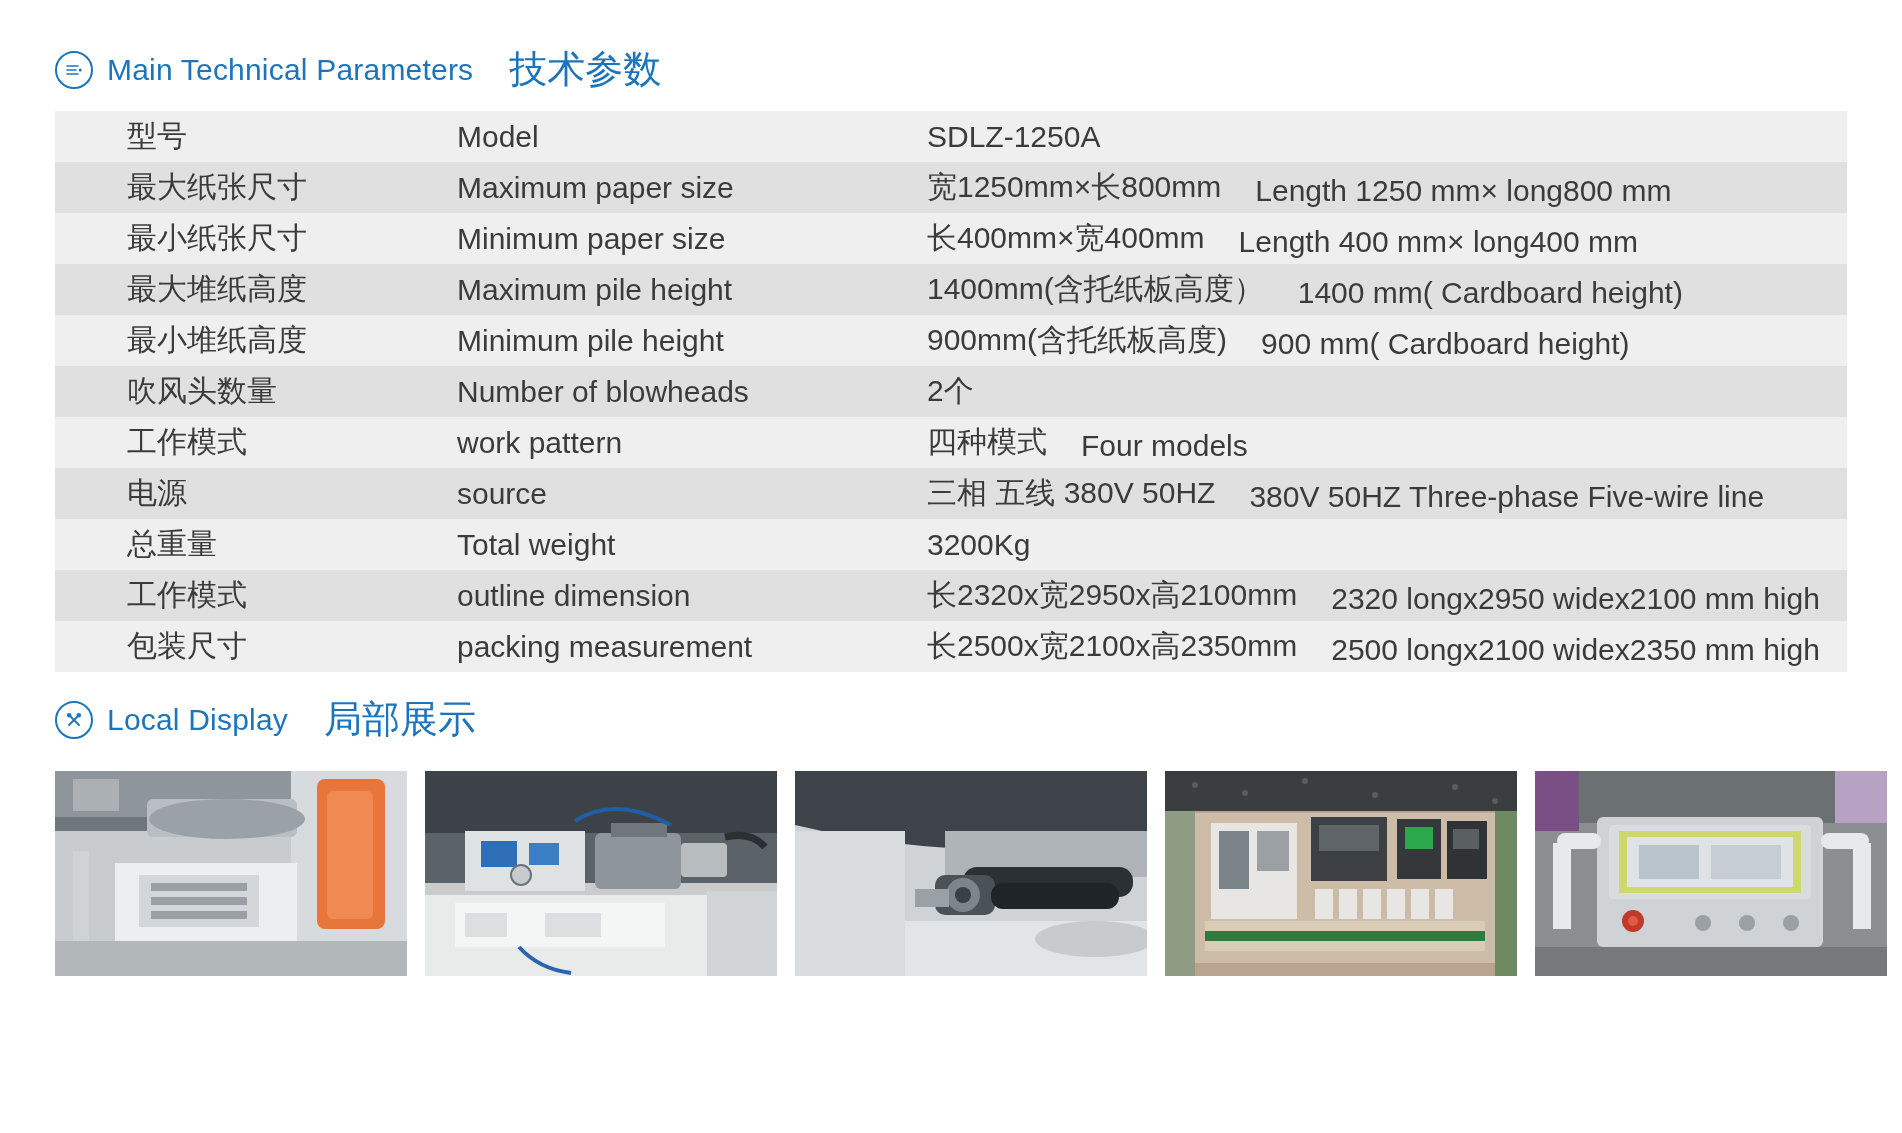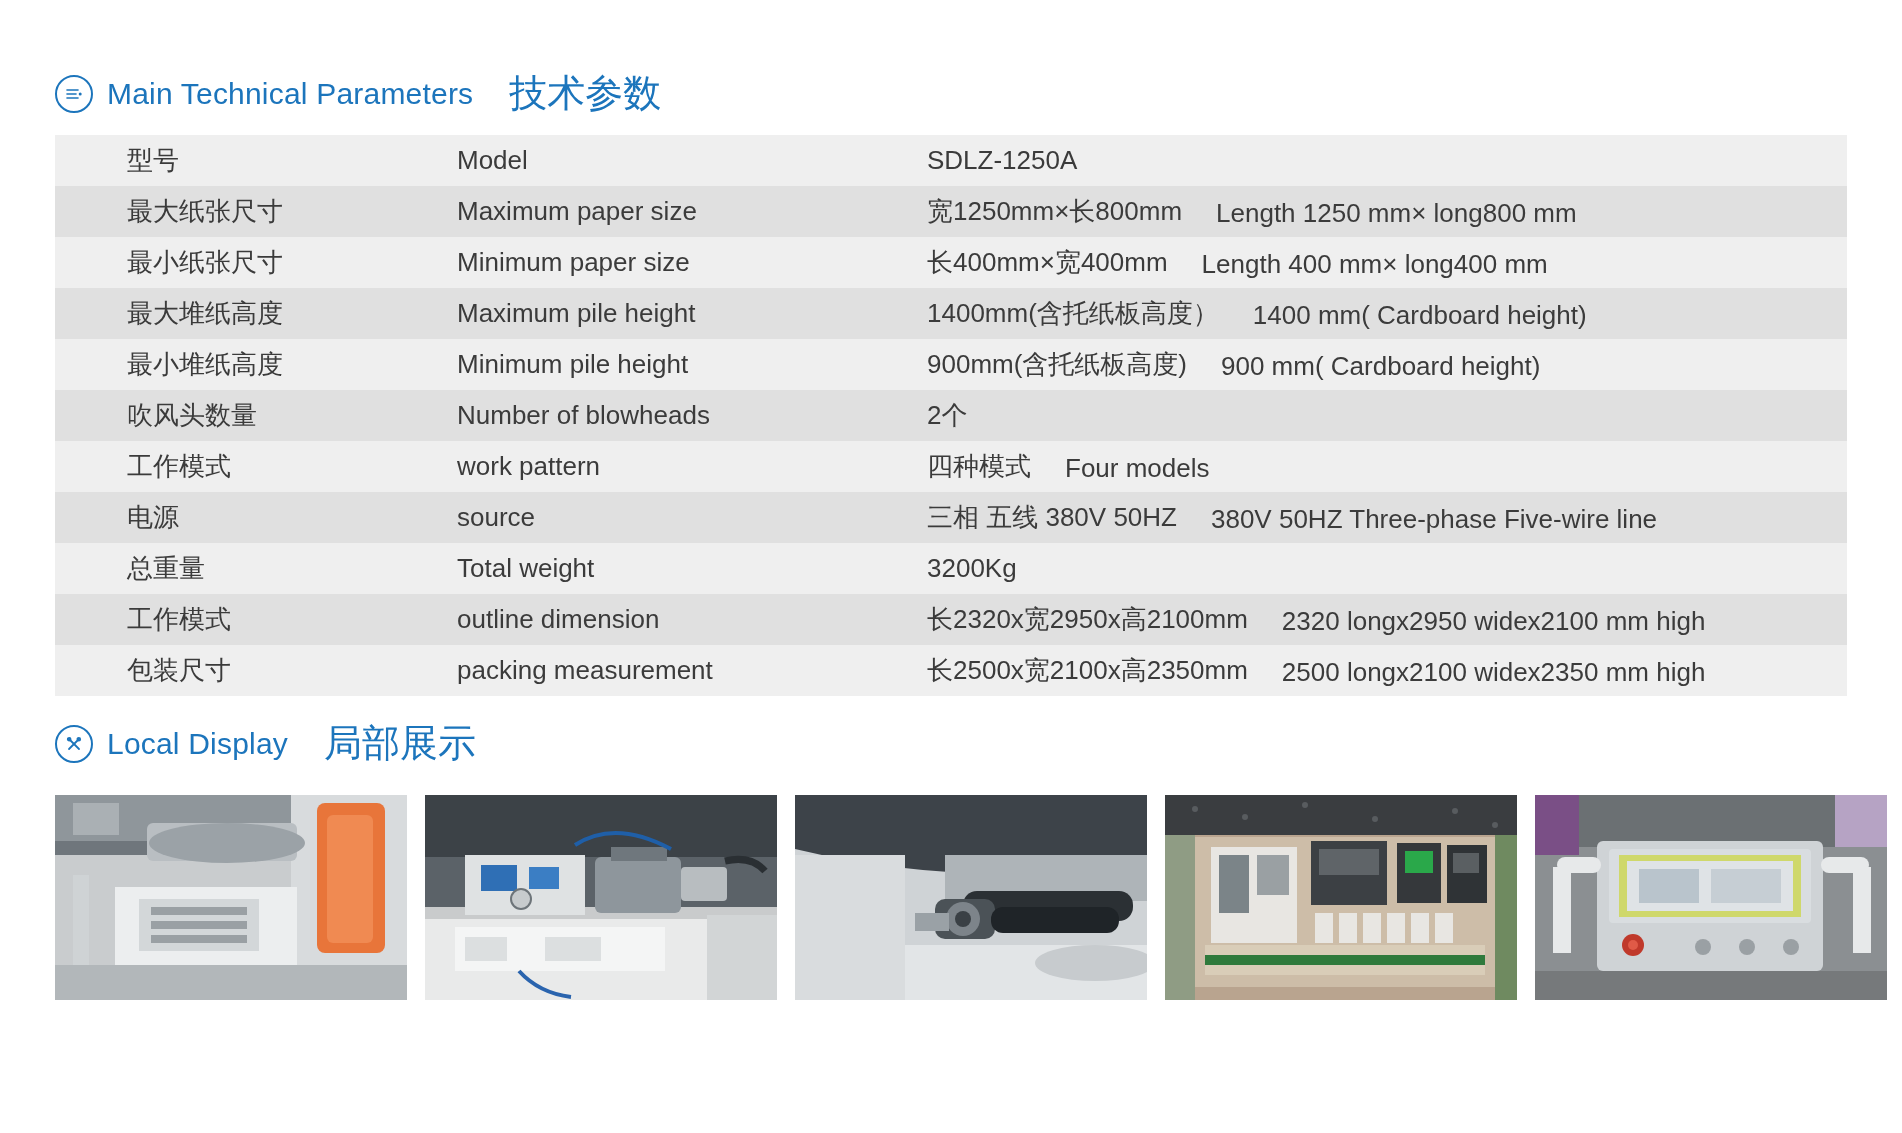--- a/index.html
+++ b/index.html
@@ -21,21 +21,21 @@
     box-sizing: border-box;
     padding: 0 55px;
   }
 
   
   .section-head {
     display: flex;
     align-items: center;
     gap: 14px;
   }
-  #params-head { padding-top: 68px; }
+  #params-head { padding-top: 44px; }
   #local-head  { padding-top: 22px; }
 
   .head-icon {
     width: 34px;
     height: 34px;
     border: 2px solid #1c75bc;
     border-radius: 50%;
     display: flex;
     align-items: center;
     justify-content: center;
@@ -59,21 +59,21 @@
 
   
   .params-table {
     margin-top: 16px;
     width: 100%;
     border-collapse: collapse;
     table-layout: fixed;
   }
   .params-table td {
     height: 51px;
-    font-size: 26px;
+    font-size: 30px;
     color: #3b3b3b;
     font-weight: 400;
     vertical-align: middle;
     padding: 0;
     white-space: nowrap;
   }
   .params-table tr:nth-child(odd)  { background: #efefef; }
   .params-table tr:nth-child(even) { background: #e0e0e0; }
 
   .col-cn { width: 330px; padding-left: 72px !important; }

